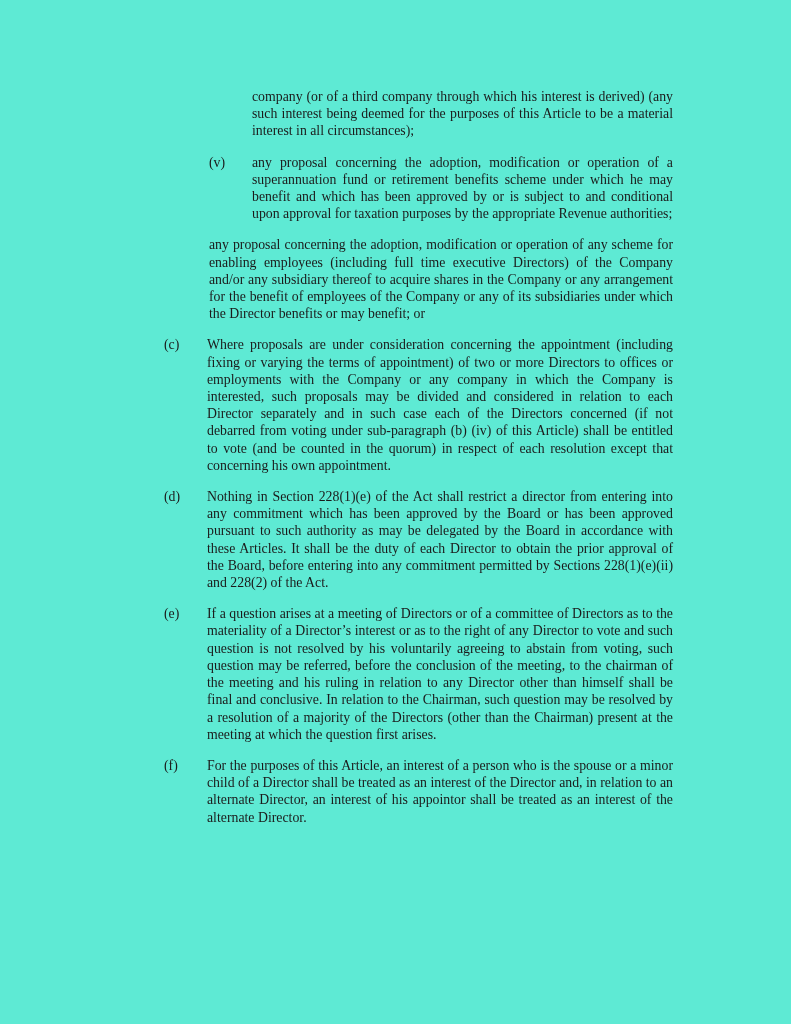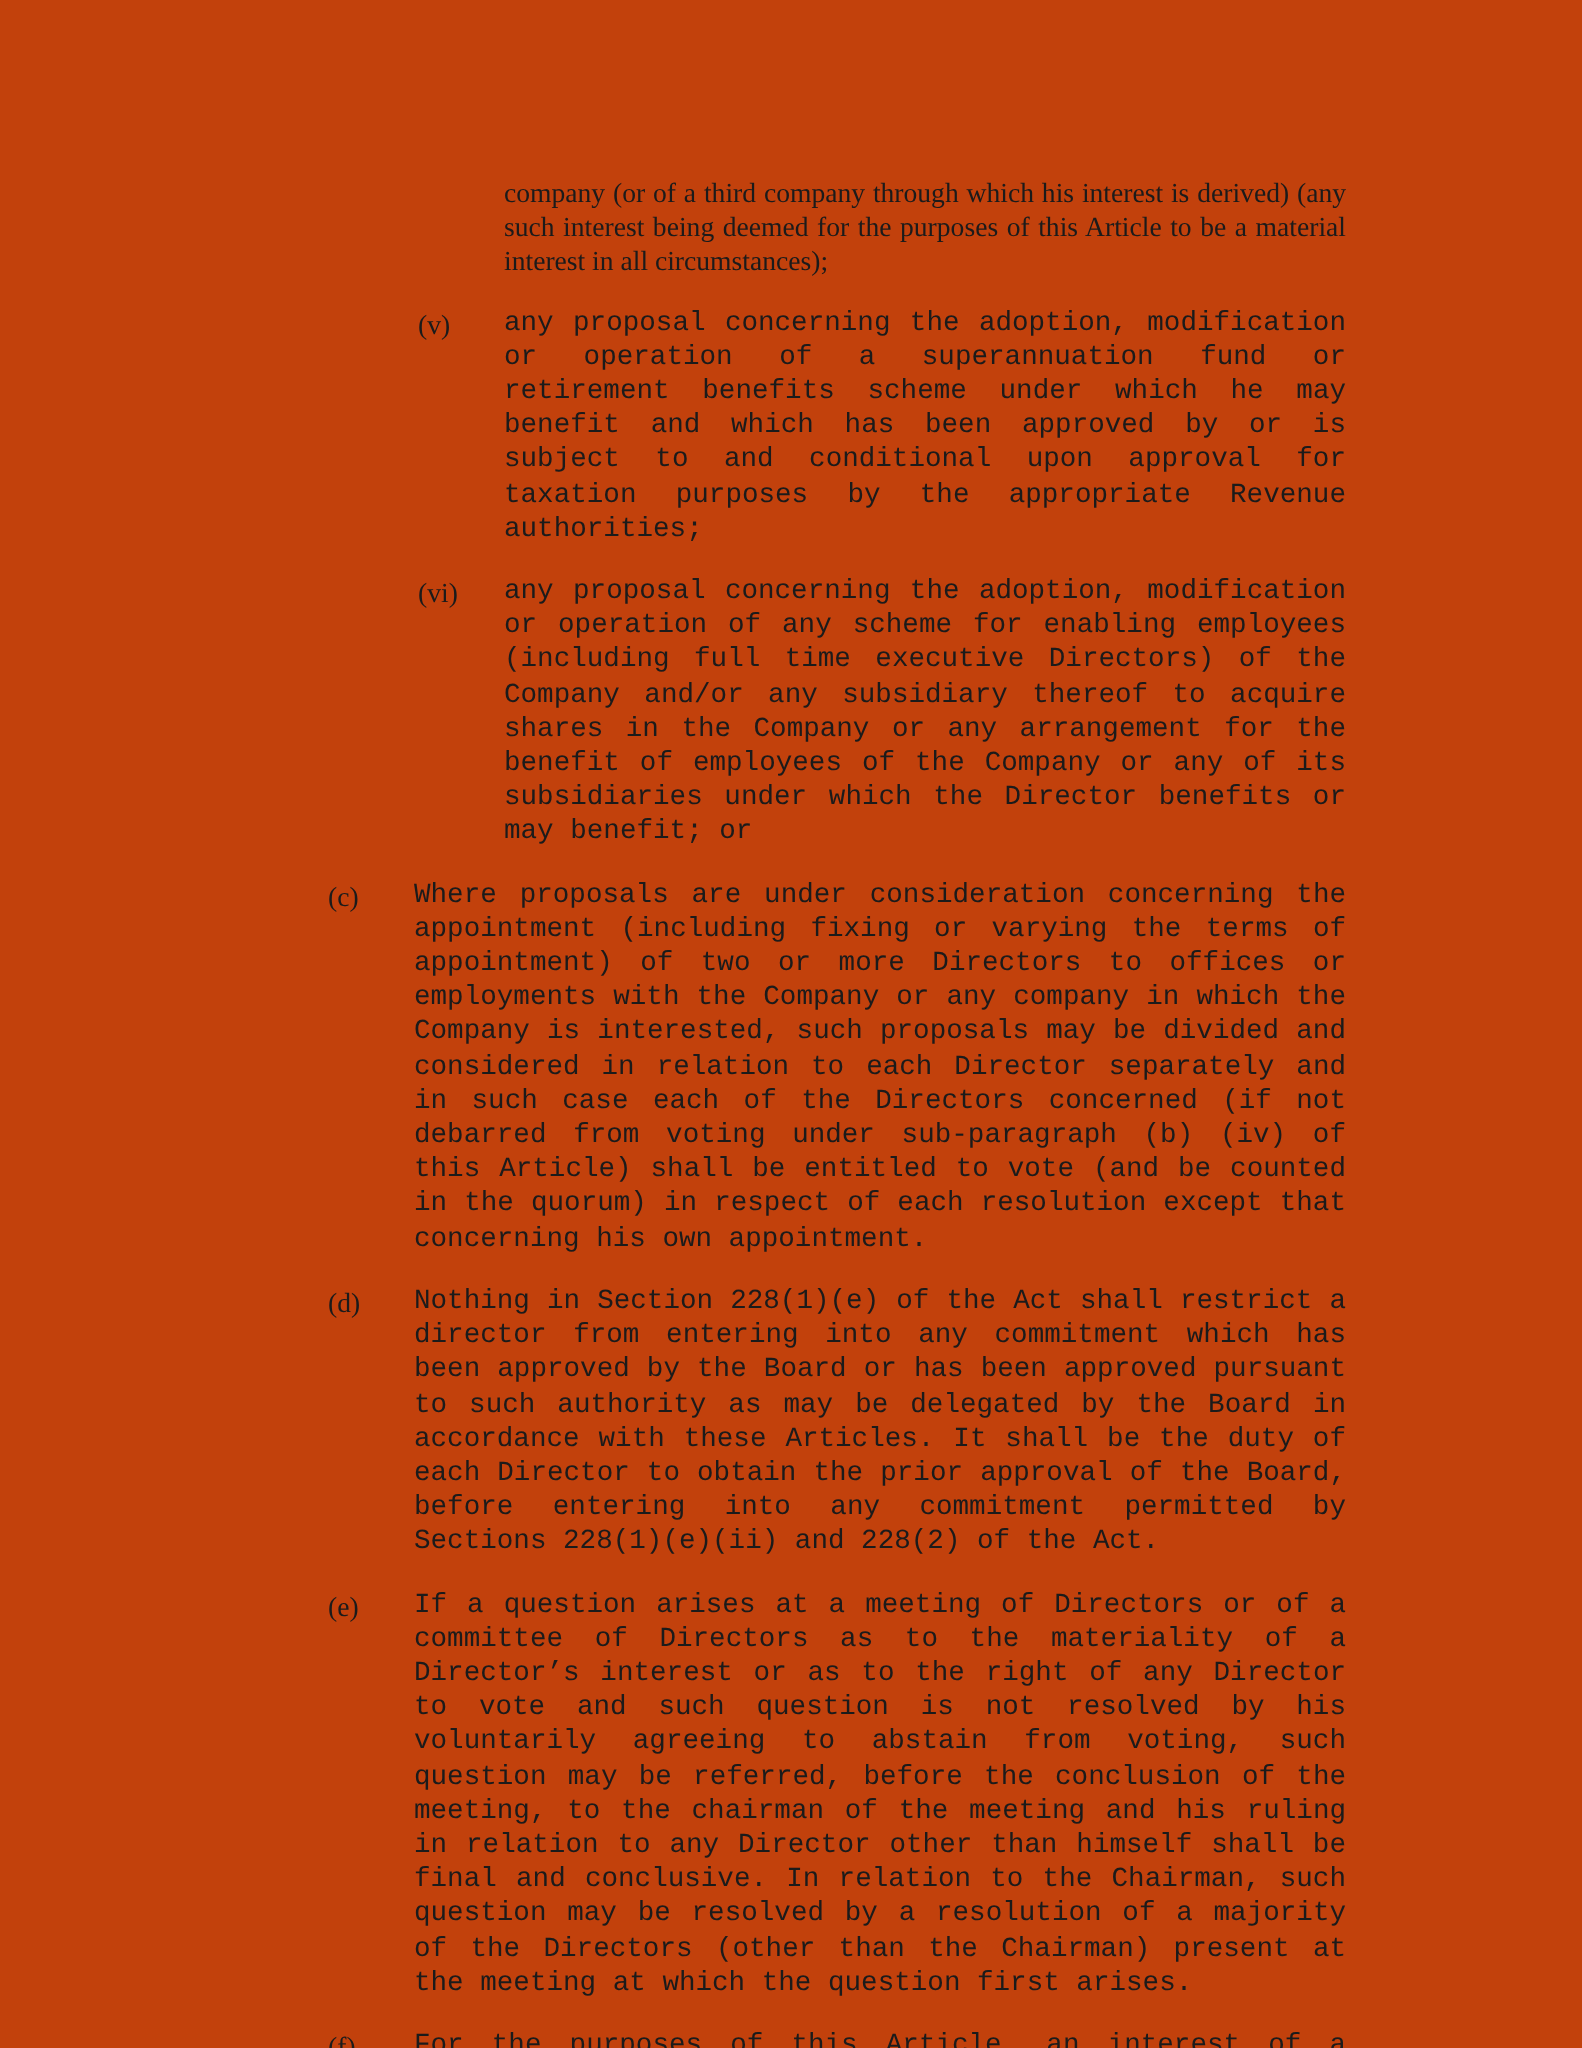--- a/index.html
+++ b/index.html
@@ -5,21 +5,21 @@
   html, body {
     margin: 0;
     padding: 0;
     background: #e8e8e8;
   }
   .page {
     position: relative;
     width: 791px;
     height: 1024px;
     margin: 0 auto;
-    background: #c2410c;
+    background: #5eead4;
     overflow: hidden;
     font-family: "Liberation Serif", "DejaVu Serif", serif;
     color: #1b1b1b;
   }
   .content {
     position: absolute;
     left: 164px;
     top: 88px;
     width: 509px;
     font-size: 13.8px;
@@ -40,38 +40,36 @@
     margin-left: 45px;
   }
   .item .label {
     flex: 0 0 43px;
     text-align: left;
   }
   .item .text {
     flex: 1 1 auto;
     text-align: justify;
     margin: 0;
-    font-family: Liberation Mono, monospace;
   }
 </style>
 </head>
 <body>
 
 <div class="page">
   <div class="content">
 
     <p class="para intro">company (or of a third company through which his interest is derived) (any such interest being deemed for the purposes of this Article to be a material interest in all circumstances);</p>
 
     <div class="item sub">
       <span class="label">(v)</span>
       <p class="text">any proposal concerning the adoption, modification or operation of a superannuation fund or retirement benefits scheme under which he may benefit and which has been approved by or is subject to and conditional upon approval for taxation purposes by the appropriate Revenue authorities;</p>
     </div>
 
     <div class="item sub">
-      <span class="label">(vi)</span>
       <p class="text">any proposal concerning the adoption, modification or operation of any scheme for enabling employees (including full time executive Directors) of the Company and/or any subsidiary thereof to acquire shares in the Company or any arrangement for the benefit of employees of the Company or any of its subsidiaries under which the Director benefits or may benefit; or</p>
     </div>
 
 
     <div class="item">
       <span class="label">(c)</span>
       <p class="text">Where proposals are under consideration concerning the appointment (including fixing or varying the terms of appointment) of two or more Directors to offices or employments with the Company or any company in which the Company is interested, such proposals may be divided and considered in relation to each Director separately and in such case each of the Directors concerned (if not debarred from voting under sub-paragraph (b) (iv) of this Article) shall be entitled to vote (and be counted in the quorum) in respect of each resolution except that concerning his own appointment.</p>
     </div>
 
     <div class="item">

